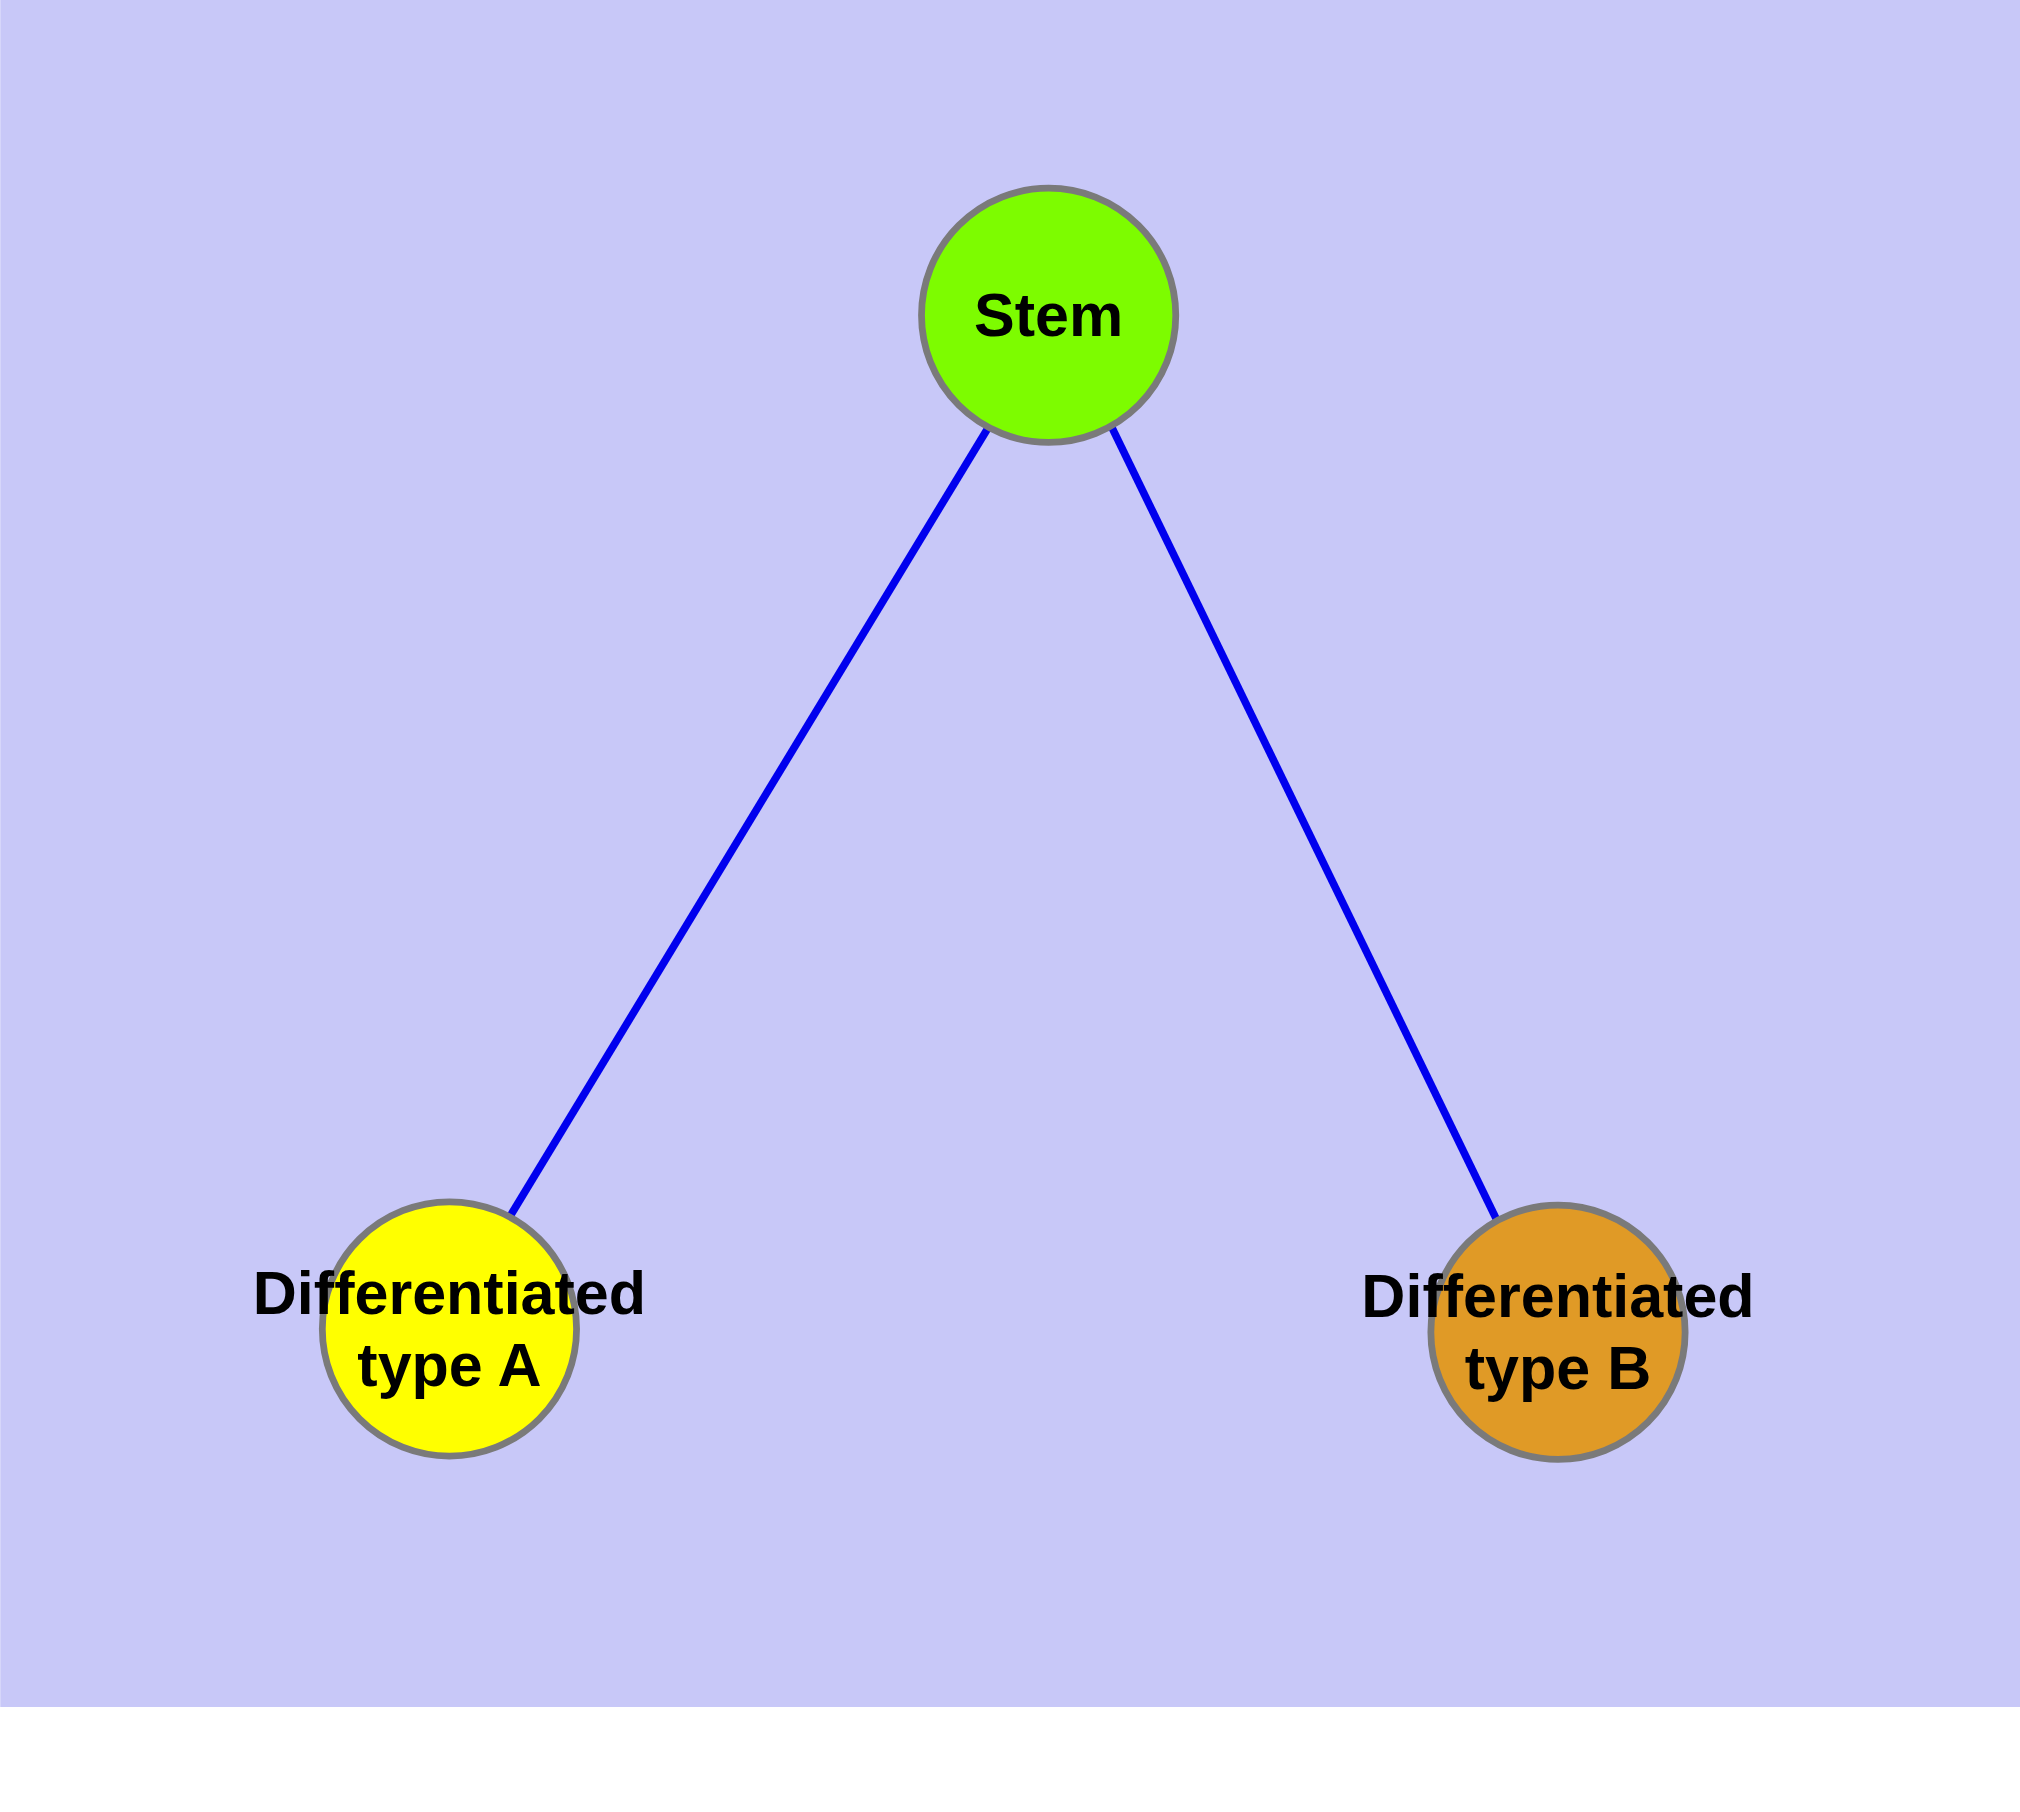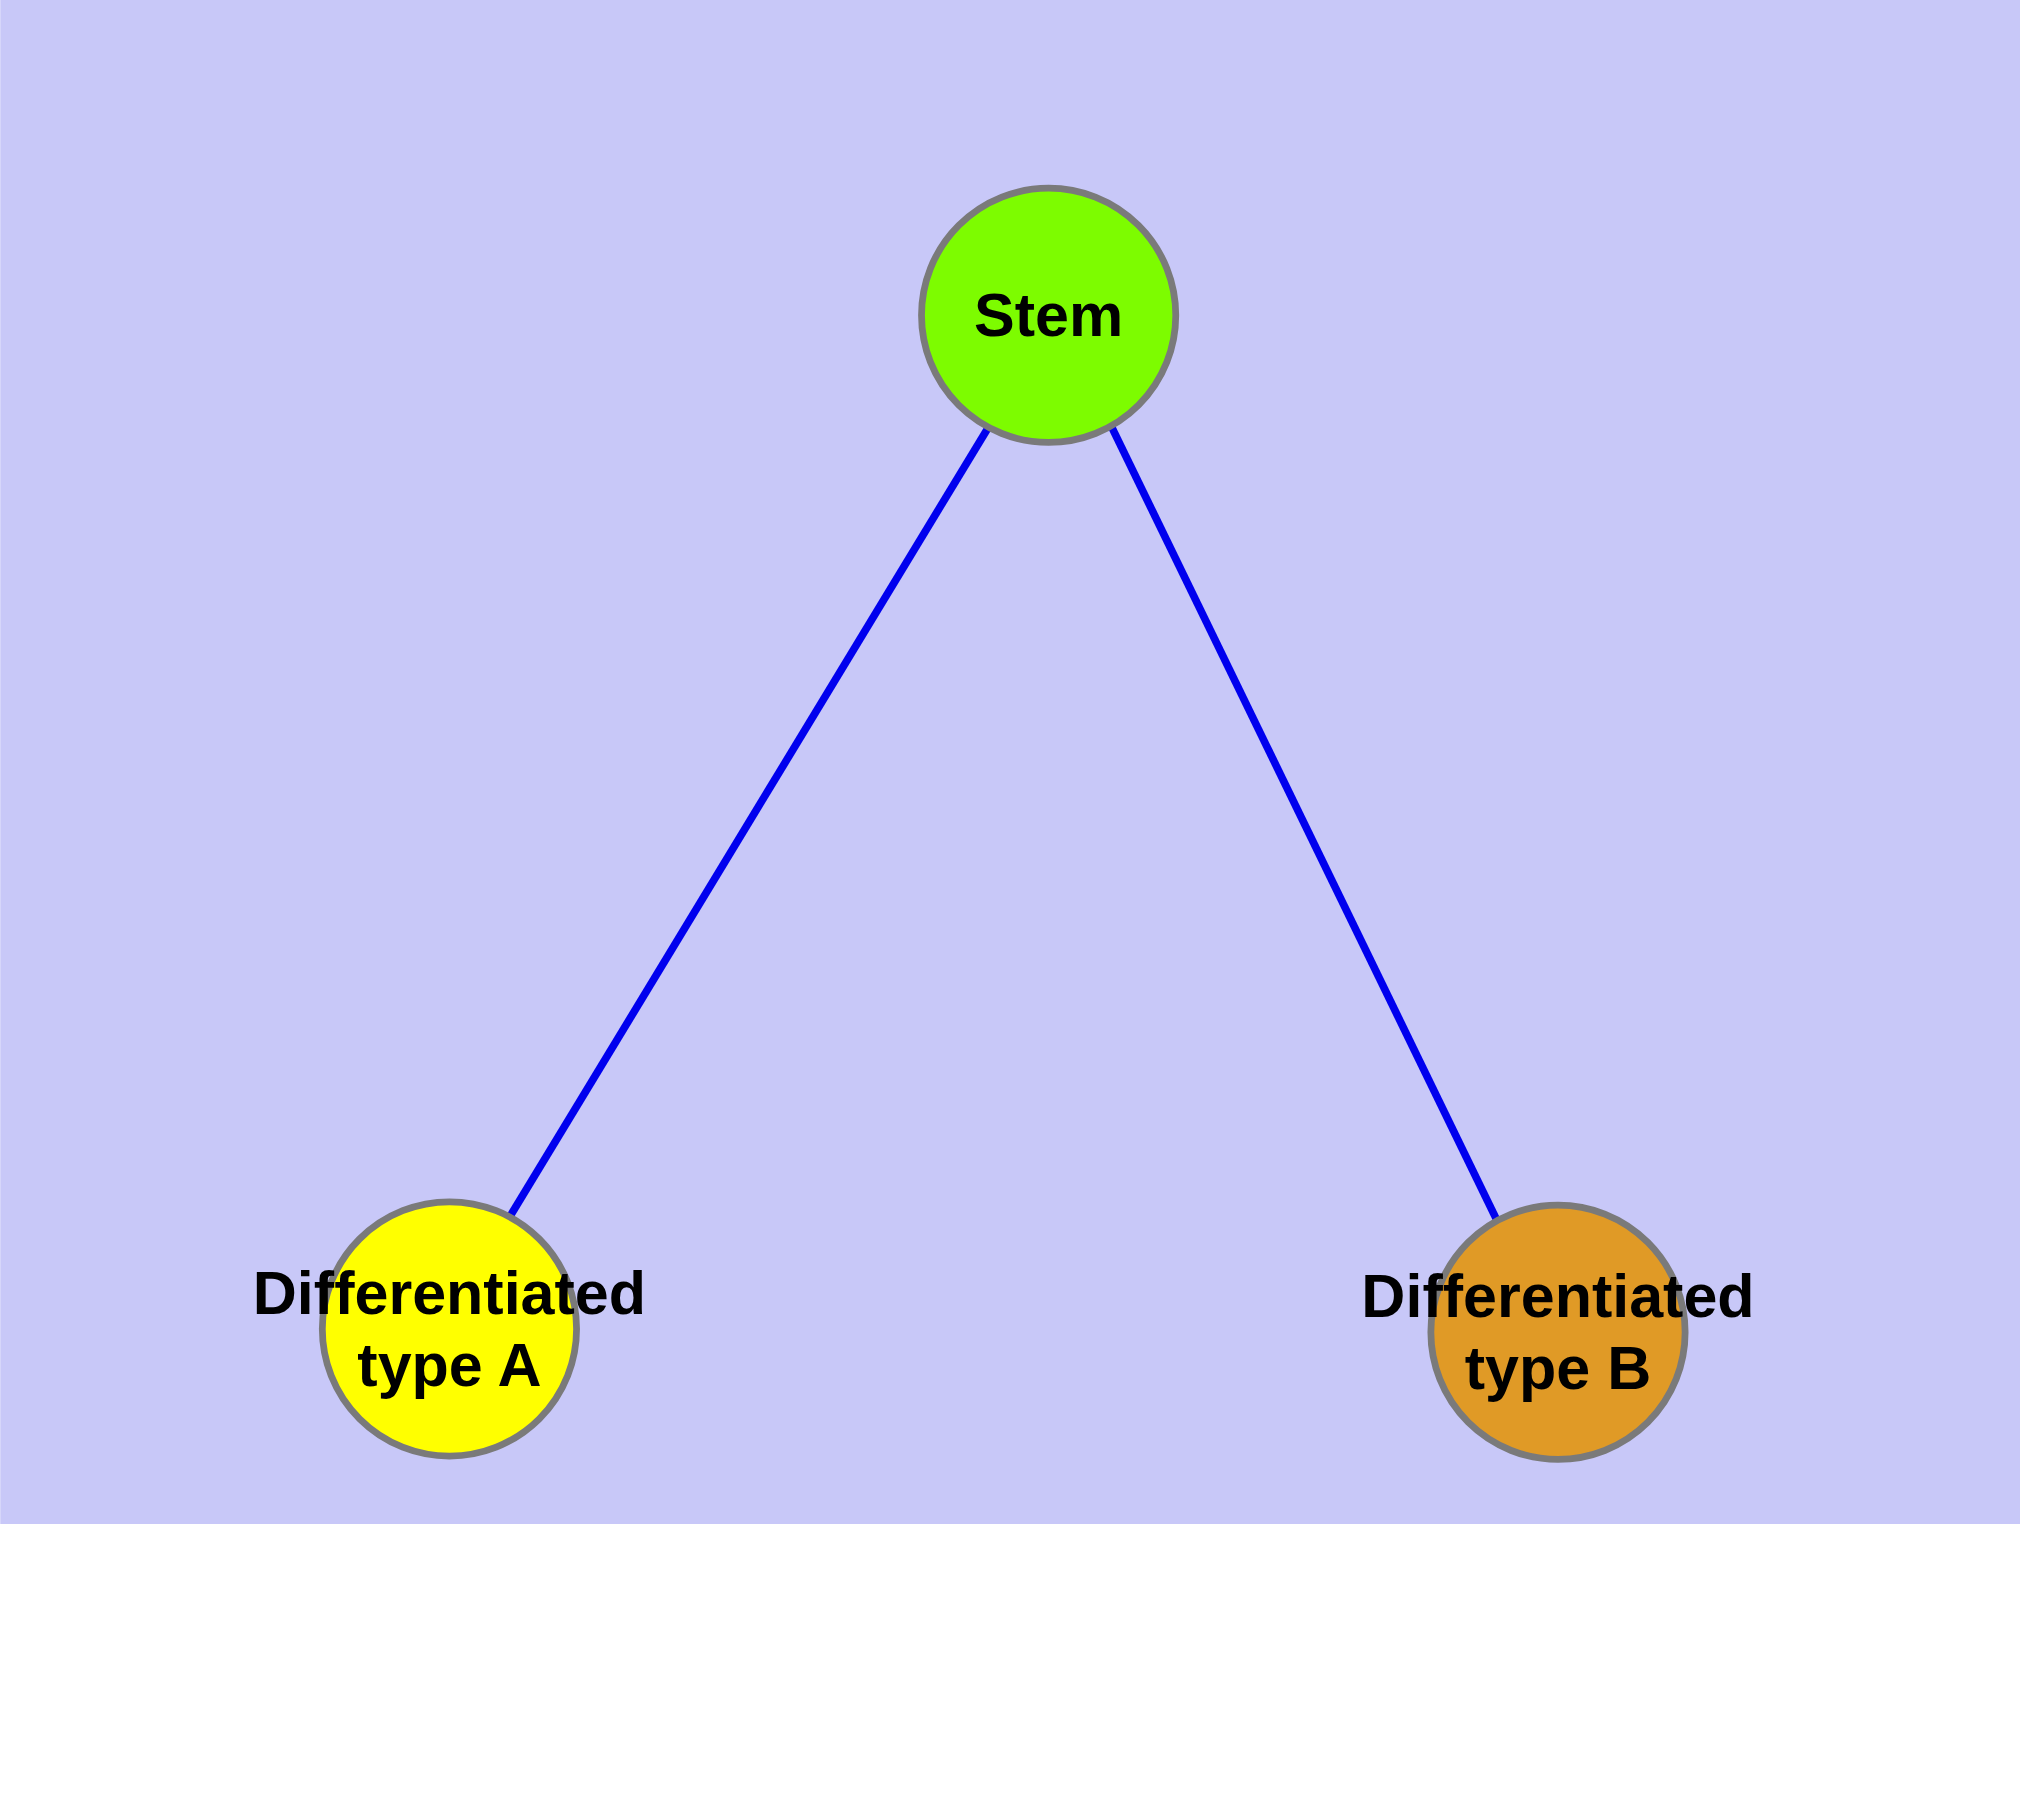--- a/index.html
+++ b/index.html
@@ -3,21 +3,21 @@
 <meta charset="utf-8">
 <style>
   html, body {
     margin: 0;
     padding: 0;
     background: #ffffff;
   }
   #canvas {
     position: relative;
     width: 2021px;
-    height: 1524px;
+    height: 1707px;
     overflow: hidden;
     font-family: "Liberation Sans", sans-serif;
   }
   #graph-svg {
     position: absolute;
     top: 0;
     left: 0;
     width: 2021px;
     height: 1812px;
     display: block;

